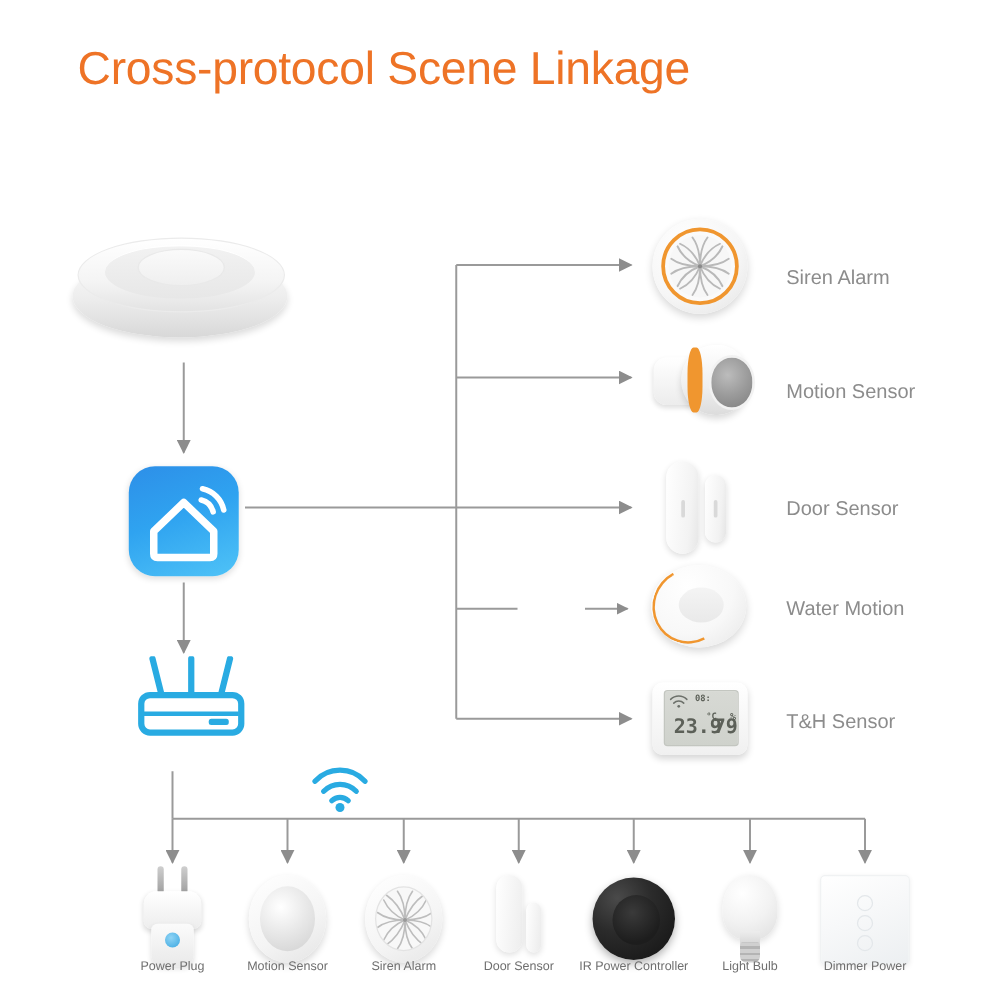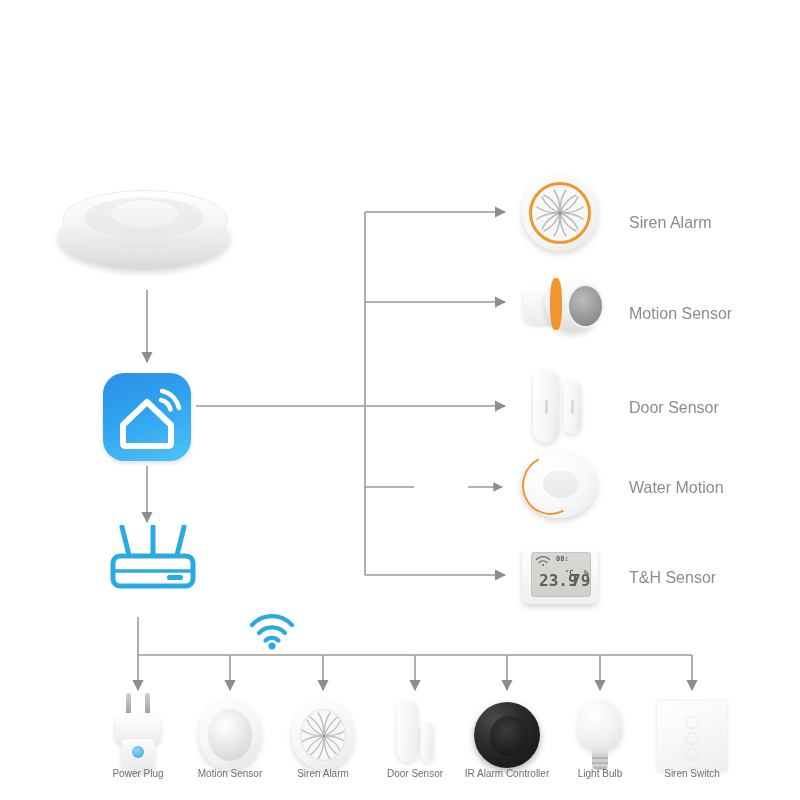--- a/index.html
+++ b/index.html
@@ -367,20 +367,21 @@
     position:absolute; left:50%; transform:translateX(-50%);
     border-radius:50%;
     border:1px solid #e3e7ea;
   }
 </style>
 </head>
 <body>
 
 <div id="canvas">
 
+  <div id="page-title">Cross-protocol Scene Linkage</div>
 
   <svg id="wires" viewBox="0 0 800 800">
     <defs>
       <marker id="arrow" viewBox="0 0 10 10" refX="9" refY="5" markerWidth="7" markerHeight="7" orient="auto-start-reverse">
         <path d="M 0 0 L 10 5 L 0 10 z" fill="#8d8d8d"></path>
       </marker>
       <marker id="arrowsm" viewBox="0 0 10 10" refX="9" refY="5" markerWidth="6" markerHeight="6" orient="auto-start-reverse">
         <path d="M 0 0 L 10 5 L 0 10 z" fill="#8d8d8d"></path>
       </marker>
     </defs>
@@ -574,30 +575,30 @@
   <div class="bdev" style="left:397px; top:700px; width:38px; height:64px;">
     <div class="bds-big"></div>
     <div class="bds-small"></div>
   </div>
   <div class="bot-label" style="left:415px; top:768px;">Door Sensor</div>
 
   <div class="bdev" style="left:474px; top:702px; width:66px; height:66px;">
     <div class="ir-body"></div>
     <div class="ir-inner"></div>
   </div>
-  <div class="bot-label" style="left:507px; top:768px;">IR Alarm Controller</div>
+  <div class="bot-label" style="left:507px; top:768px;">IR Power Controller</div>
 
   <div class="bdev" style="left:578px; top:700px; width:44px; height:70px;">
     <div class="lb-glass"></div>
     <div class="lb-neck"></div>
     <div class="lb-base"></div>
   </div>
   <div class="bot-label" style="left:600px; top:768px;">Light Bulb</div>
 
   <div class="bdev" style="left:656px; top:700px; width:72px; height:72px;">
     <div class="dsw-plate"></div>
     <div class="dsw-mark" style="top:16px; width:11px; height:11px;"></div>
     <div class="dsw-mark" style="top:32px; width:11px; height:11px;"></div>
     <div class="dsw-mark" style="top:48px; width:11px; height:11px;"></div>
   </div>
-  <div class="bot-label" style="left:692px; top:768px;">Siren Switch</div>
+  <div class="bot-label" style="left:692px; top:768px;">Dimmer Power</div>
 
 </div>
 
 </body></html>

